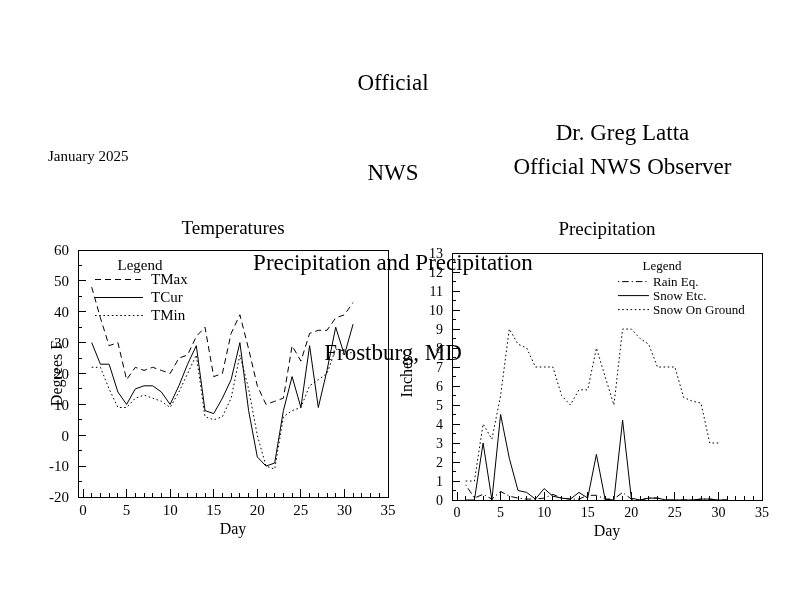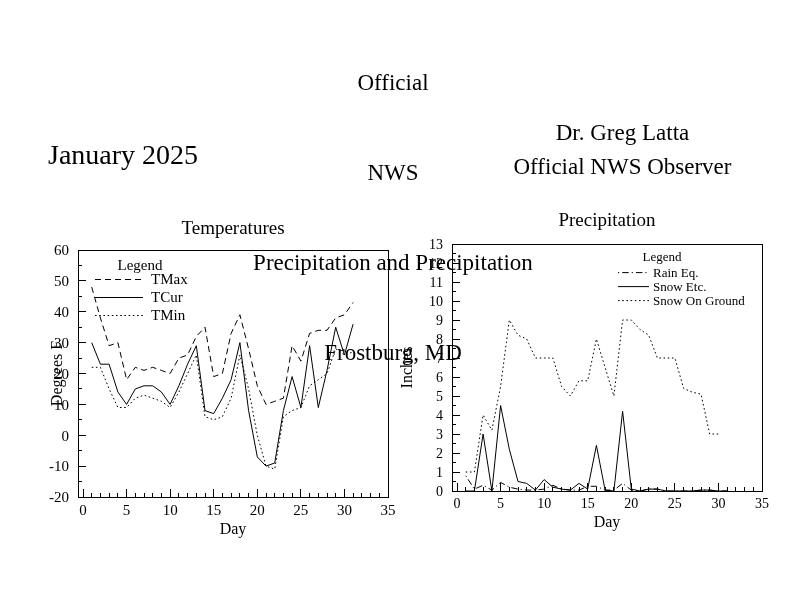--- a/index.html
+++ b/index.html
@@ -5,28 +5,28 @@
   html,body{margin:0;padding:0;}
   body{
     width:786px;height:608px;background:#ffffff;color:#000000;
     font-family:"Liberation Serif","DejaVu Serif",serif;
     position:relative;overflow:hidden;
   }
   .main-title{
     position:absolute;left:0;top:8px;width:786px;text-align:center;
     font-size:23px;line-height:30px;white-space:pre;
   }
-  .month{position:absolute;left:48px;top:139px;font-size:28px;text-align:center;}
+  .month{position:absolute;left:48px;top:148px;font-size:15px;text-align:center;}
   .observer{
     position:absolute;left:455px;top:116px;width:335px;text-align:center;
     font-size:23px;line-height:34px;
   }
   .chart{position:absolute;}
   #chart-0{left:40px;top:210px;width:360px;height:345px;}
-  #chart-1{left:400px;top:204px;width:386px;height:345px;}
+  #chart-1{left:400px;top:213px;width:386px;height:345px;}
   .chart svg{font-family:"Liberation Serif","DejaVu Serif",serif;display:block;}
   .chart svg text{fill:#000000;}
 </style>
 </head>
 <body>
 
 <div class="main-title">
   <div>Official</div>
   <div>NWS</div>
   <div>Precipitation and Precipitation</div>

